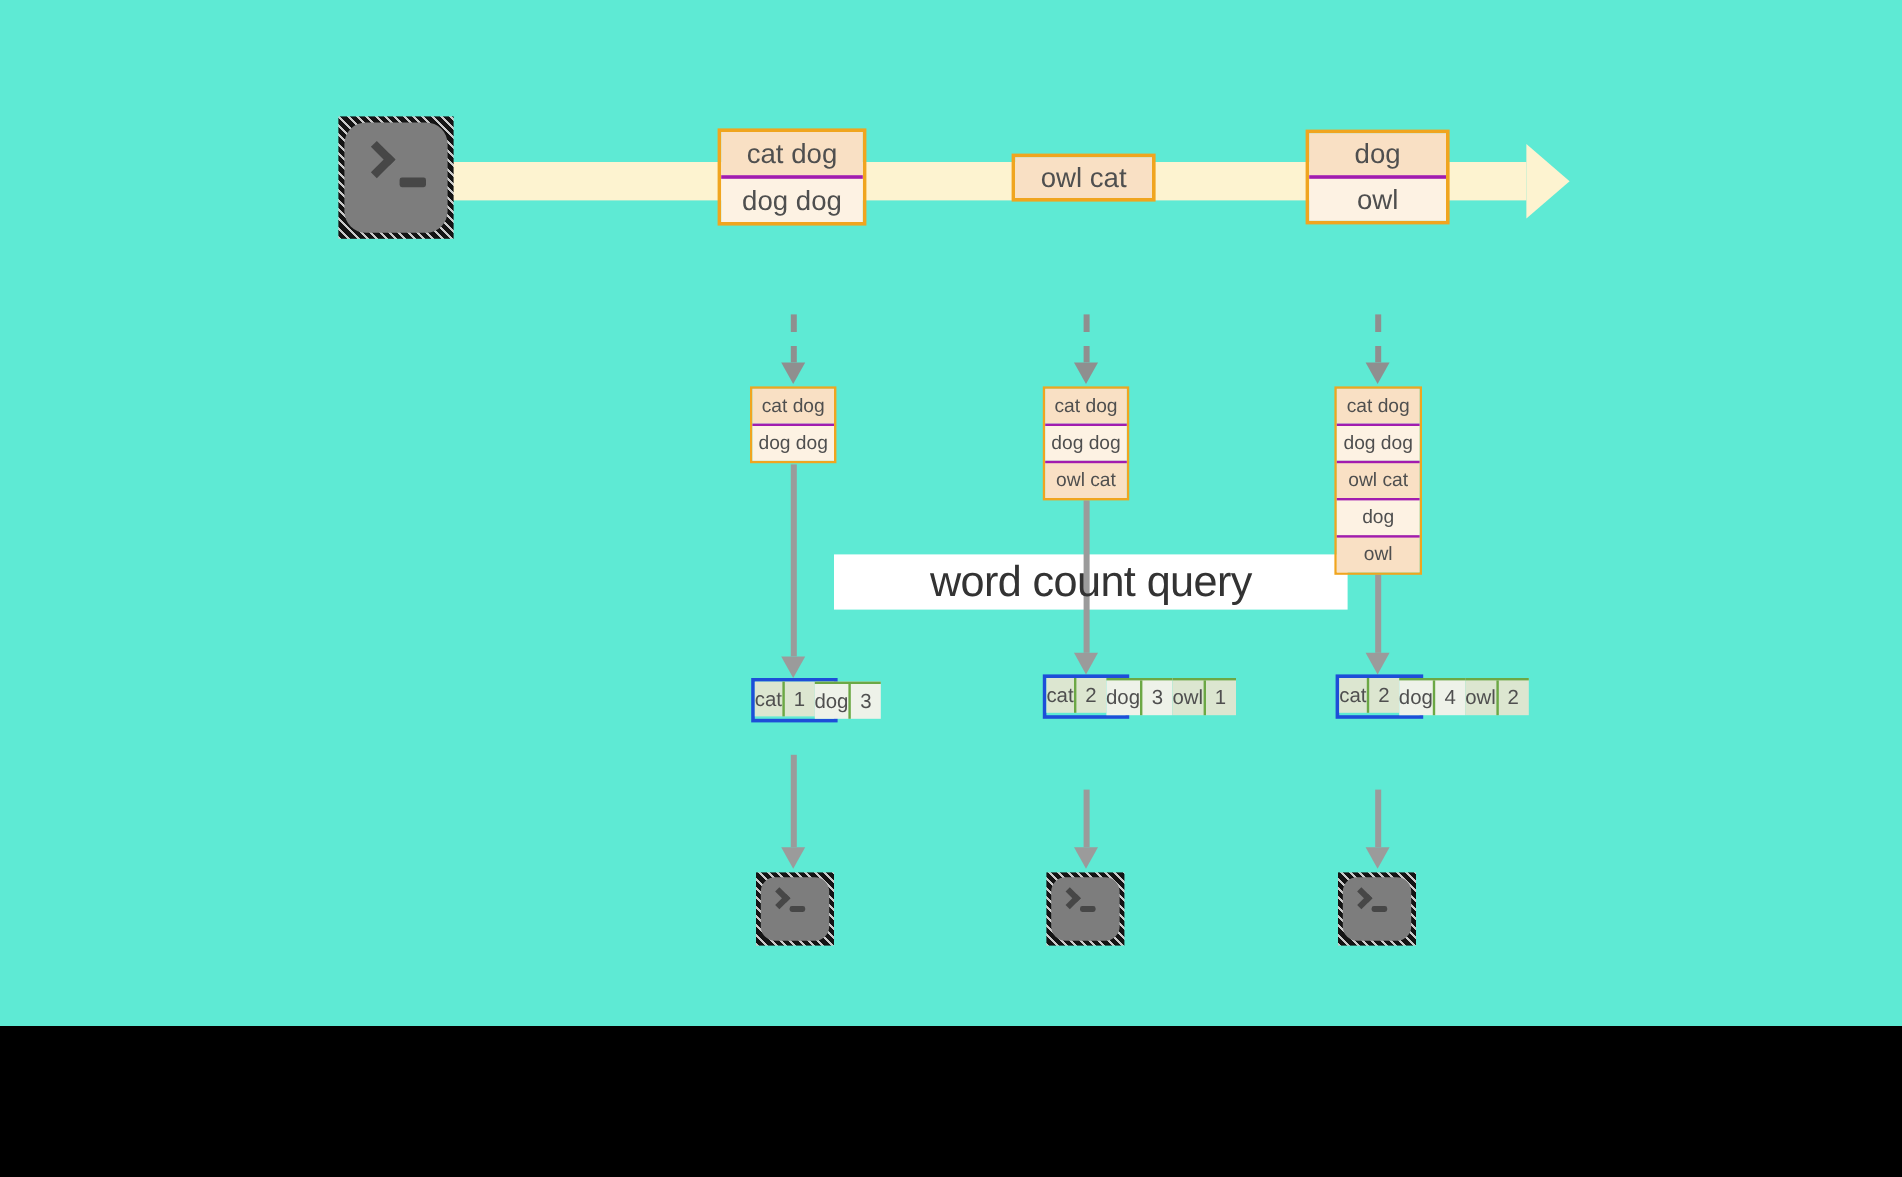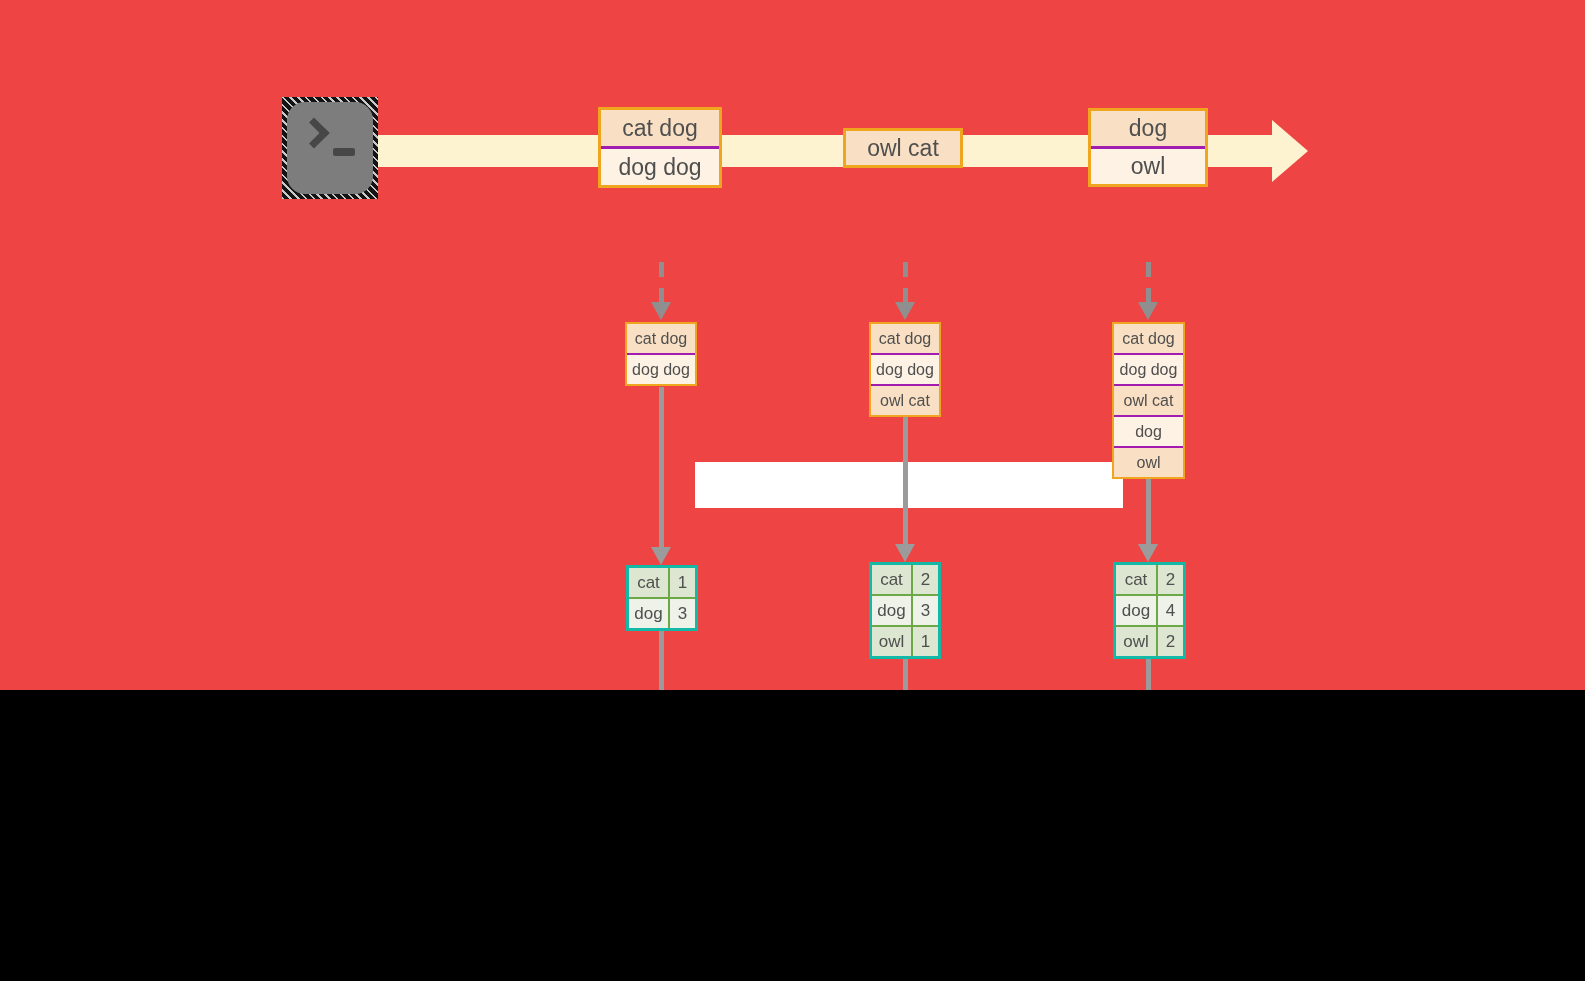--- a/index.html
+++ b/index.html
@@ -1,17 +1,17 @@
 <!DOCTYPE html>
 <html><head>
 <meta charset="utf-8">
 <style>
   html,body{margin:0;padding:0;background:#000;}
   #canvas{
-    position:relative;width:1585px;height:690px;background:#ef4444;overflow:hidden;
+    position:relative;width:1585px;height:855px;background:#5eead4;overflow:hidden;
     font-family:"Liberation Sans","DejaVu Sans",sans-serif;
   }
   
   .band{position:absolute;left:374px;top:135px;width:898px;height:32px;background:#fdf3d0;z-index:1;}
   .band-head{position:absolute;left:1272px;top:120px;width:0;height:0;z-index:1;
     border-top:31px solid transparent;border-bottom:31px solid transparent;border-left:36px solid #fdf3d0;}
   
   .term{position:absolute;z-index:5;background:repeating-linear-gradient(45deg,#c9c9c9 0 1.8px,#141414 1.8px 5.5px);}
   .term-inner{position:absolute;background:#7d7d7d;}
   .term-big .term-inner{inset:5px;border-radius:18px;}
@@ -40,21 +40,21 @@
   
   .sarrow{position:absolute;z-index:2;}
   .sline{position:absolute;left:-2.5px;top:0;width:5px;background:#9b9b9b;}
   .shead{position:absolute;left:-10px;width:0;height:0;
     border-left:10px solid transparent;border-right:10px solid transparent;border-top:18px solid #9b9b9b;}
   
   .qband{position:absolute;left:695px;top:462px;width:428px;height:46px;background:#ffffff;z-index:1;}
   .qtext{position:absolute;left:695px;top:462px;width:428px;height:46px;line-height:46px;z-index:6;
     text-align:center;font-size:36px;color:#333333;letter-spacing:-0.5px;}
   
-  .gtable{position:absolute;border:3px solid #14b8a6;display:flex;flex-direction:column;z-index:5;box-sizing:border-box;}
+  .gtable{position:absolute;border:3px solid #1d4ed8;display:flex;flex-direction:row;z-index:5;box-sizing:border-box;}
   .grow{display:flex;height:29px;border-top:2px solid #6ca845;}
   .grow:first-child{border-top:none;}
   .gword{flex:1;display:flex;align-items:center;justify-content:center;font-size:17px;color:#4f4f4f;}
   .gnum{width:25px;display:flex;align-items:center;justify-content:center;font-size:17px;color:#4f4f4f;border-left:2px solid #6ca845;}
   .gdark{background:#dce6d0;}
   .glight{background:#eef2e9;}
 </style>
 </head>
 <body>
 
@@ -106,20 +106,21 @@
   </div>
   <div class="obox small" style="left:1112px;top:322px;width:73px;">
     <div class="orow peach">cat dog</div>
     <div class="orow cream">dog dog</div>
     <div class="orow peach">owl cat</div>
     <div class="orow cream">dog</div>
     <div class="orow peach">owl</div>
   </div>
 
   <div class="qband"></div>
+  <div class="qtext">word count query</div>
 
   <div class="sarrow" style="left:661px;top:387px;">
     <div class="sline" style="height:160px;"></div>
       <div class="shead" style="top:160px;"></div>
   </div>
   <div class="sarrow" style="left:905px;top:417px;">
     <div class="sline" style="height:127px;"></div>
       <div class="shead" style="top:127px;"></div>
   </div>
   <div class="sarrow" style="left:1148px;top:479px;">

